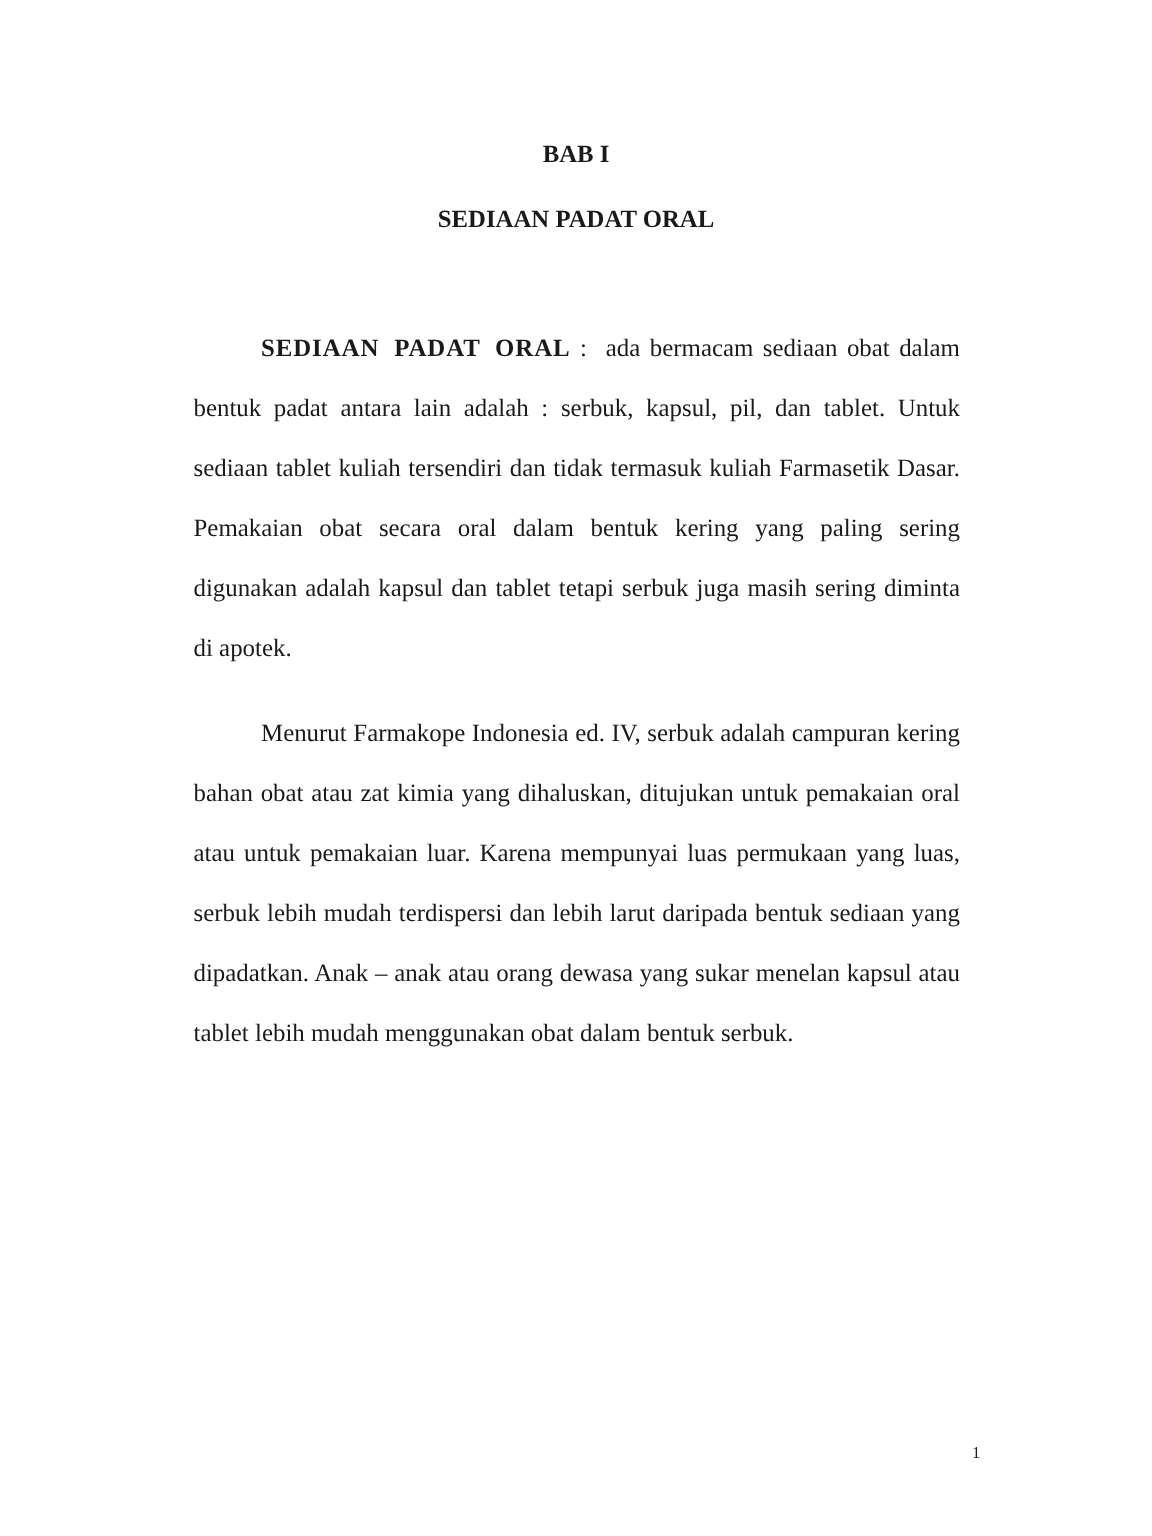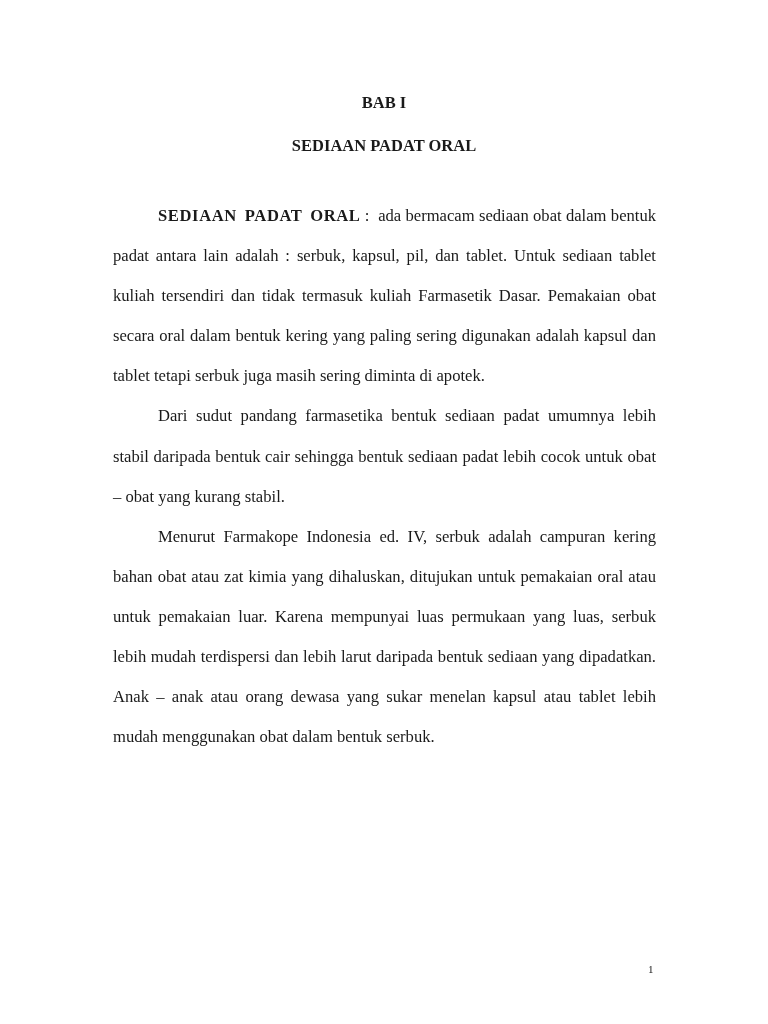--- a/index.html
+++ b/index.html
@@ -35,21 +35,21 @@
     .chapter-title { top: 136px; }
     .body-text {
       position: absolute;
       left: 113px;
       width: 543px;
       top: 196px;
       font-size: 16.6px;
       line-height: 40.1px;
     }
     .para {
-      margin: 0;
+      margin: 16px;
       text-align: justify;
       text-indent: 45px;
     }
     .term {
       font-weight: bold;
       letter-spacing: 0.6px;
       word-spacing: 3px;
     }
     .page-number {
       position: absolute;
@@ -64,21 +64,20 @@
 
 <div class="page">
 
   <div class="heading chapter-label">BAB I</div>
 
   <div class="heading chapter-title">SEDIAAN PADAT ORAL</div>
 
   <div class="body-text">
     <p class="para"><span class="term">SEDIAAN PADAT ORAL</span><span style="white-space:pre;"> :  </span><span>ada bermacam sediaan obat dalam bentuk padat antara lain adalah : serbuk, kapsul, pil, dan tablet. Untuk sediaan tablet kuliah tersendiri dan tidak termasuk kuliah Farmasetik Dasar. Pemakaian obat secara oral dalam bentuk kering yang paling sering digunakan adalah kapsul dan tablet tetapi serbuk juga masih sering diminta di apotek.</span></p>
 
-    <p class="para"><span>Dari sudut pandang farmasetika bentuk sediaan padat umumnya lebih stabil daripada bentuk cair sehingga bentuk sediaan padat lebih cocok untuk obat – obat yang kurang stabil.</span></p>
 
     <p class="para"><span>Menurut Farmakope Indonesia ed. IV, serbuk adalah campuran kering bahan obat atau zat kimia yang dihaluskan, ditujukan untuk pemakaian oral atau untuk pemakaian luar. Karena mempunyai luas permukaan yang luas, serbuk lebih mudah terdispersi dan lebih larut daripada bentuk sediaan yang dipadatkan. Anak – anak atau orang dewasa yang sukar menelan kapsul atau tablet lebih mudah menggunakan obat dalam bentuk serbuk.</span></p>
 
   </div>
 
   <div class="page-number">1</div>
 
 </div>
 
 </body></html>

